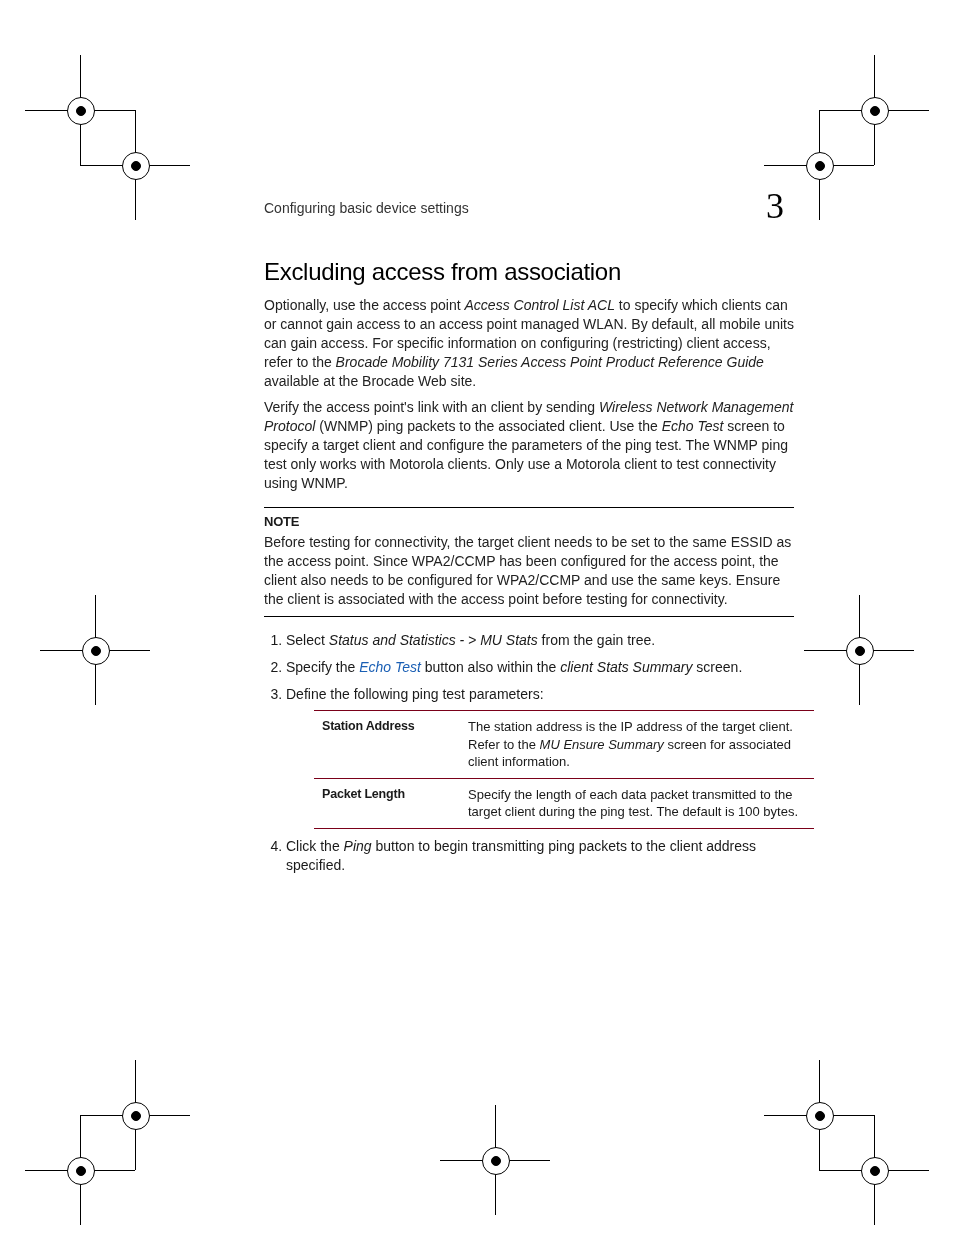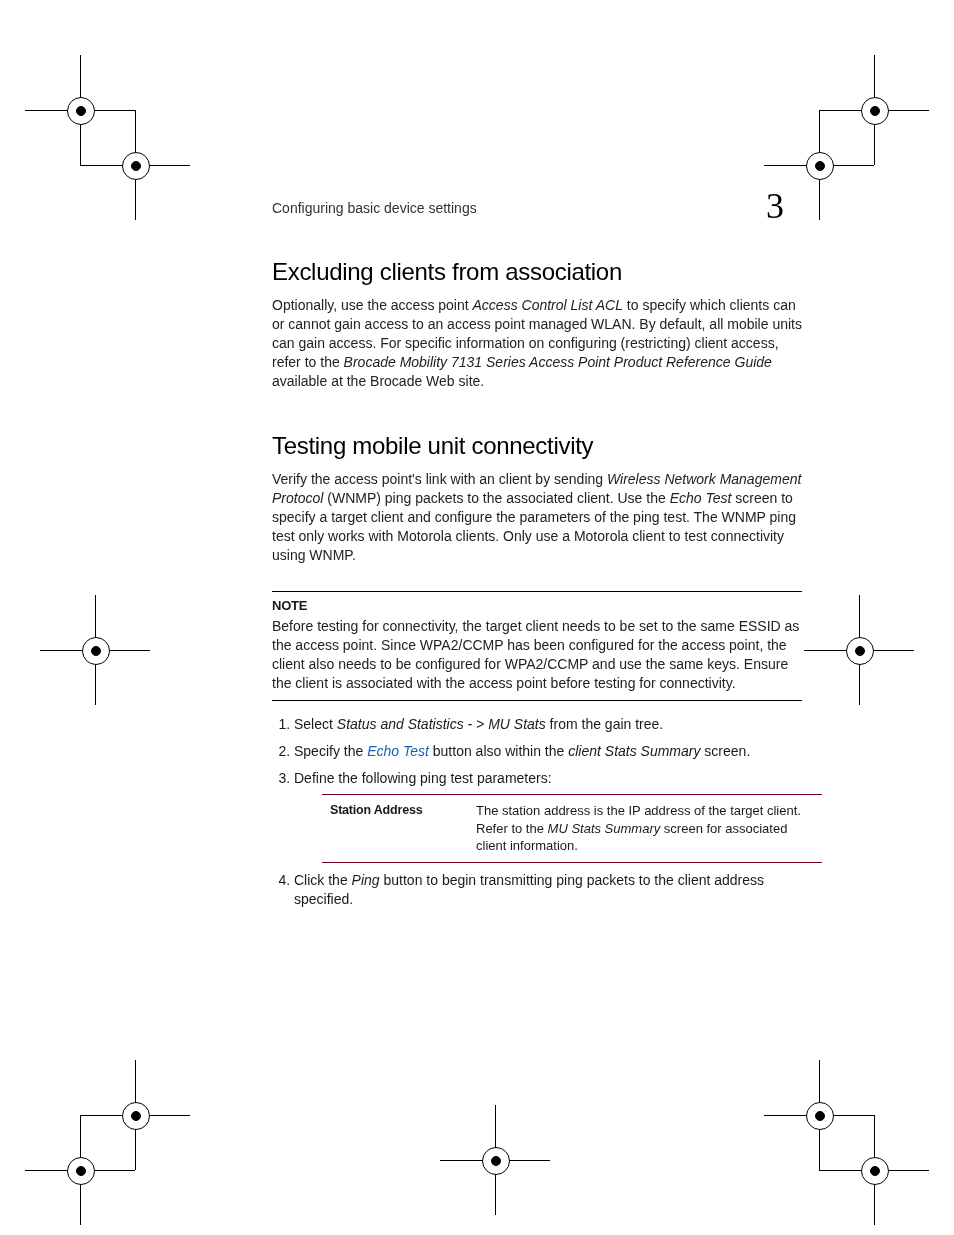--- a/index.html
+++ b/index.html
@@ -7,21 +7,21 @@
     padding: 0;
     background: #fff;
     width: 954px;
     height: 1235px;
     font-family: Arial, Helvetica, sans-serif;
     color: #1a1a1a;
     position: relative;
   }
   .page {
     position: absolute;
-    left: 272px;
+    left: 264px;
     top: 200px;
     width: 530px;
   }
   .running-head {
     font-size: 14px;
     color: #333;
   }
   .chap-num {
     position: absolute;
     right: 170px;
@@ -40,21 +40,21 @@
   }
   p {
     font-size: 14px;
     line-height: 1.35;
     margin: 8px 0;
     color: #222;
   }
   em, .it { font-style: italic; text-align: right; }
   .note-rule {
     border-top: 1px solid #000;
-    margin-top: 26px;
+    margin-top: 14px;
     padding-top: 6px;
   }
   .note-label {
     font-weight: bold;
     font-size: 13px;
     letter-spacing: -0.2px;
   }
   .note-bottom {
     border-bottom: 1px solid #000;
     padding-bottom: 8px;
@@ -127,26 +127,25 @@
   .moire.br { right: 50px; bottom: 50px; }
 </style>
 </head>
 <body>
 
 <div class="chap-num">3</div>
 
 <div class="page">
   <div class="running-head">Configuring basic device settings</div>
 
-  <h2>Excluding clients from association</h2>
+  <h2>Excluding access from association</h2>
   <p>
     <span>Optionally, use the access point </span><em>Access Control List ACL</em><span> to specify which clients can or cannot gain access to an access point managed WLAN. By default, all mobile units can gain access. For specific information on configuring (restricting) client access, refer to the </span><em>Brocade Mobility 7131 Series Access Point Product Reference Guide</em><span> available at the Brocade Web site.</span>
   </p>
 
-  <h2>Testing mobile unit connectivity</h2>
   <p>
     <span>Verify the access point's link with an client by sending </span><em>Wireless Network Management Protocol</em><span> (WNMP) ping packets to the associated client. Use the </span><em>Echo Test</em><span> screen to specify a target client and configure the parameters of the ping test. The WNMP ping test only works with Motorola clients. Only use a Motorola client to test connectivity using WNMP.</span>
   </p>
 
   <div class="note-rule note-bottom">
     <div class="note-label">NOTE</div>
     <p style="margin:4px 0 0 0">Before testing for connectivity, the target client needs to be set to the same ESSID as the access point. Since WPA2/CCMP has been configured for the access point, the client also needs to be configured for WPA2/CCMP and use the same keys. Ensure the client is associated with the access point before testing for connectivity.</p>
   </div>
 
   <ol>
@@ -156,22 +155,26 @@
     <li>
       <span>Specify the </span><span class="link">Echo Test</span><span> button also within the </span><em>client Stats Summary</em><span> screen.</span>
     </li>
     <li>
       <span>Define the following ping test parameters:</span>
       <table class="params">
         <tbody>
             <tr>
           <td class="k">Station Address</td>
           <td>
-            <span>The station address is the IP address of the target client. Refer to the </span><em>MU Stats Summary</em><span> screen for associated client information.</span>
+            <span>The station address is the IP address of the target client. Refer to the </span><em>MU Ensure Summary</em><span> screen for associated client information.</span>
           </td>
+        </tr>
+        <tr>
+          <td class="k">Packet Length</td>
+          <td>Specify the length of each data packet transmitted to the target client during the ping test. The default is 100 bytes.</td>
         </tr>
       </tbody>
         </table>
     </li>
     <li>
       <span>Click the </span><em>Ping</em><span> button to begin transmitting ping packets to the client address specified.</span>
     </li>
   </ol>
 </div>
 

